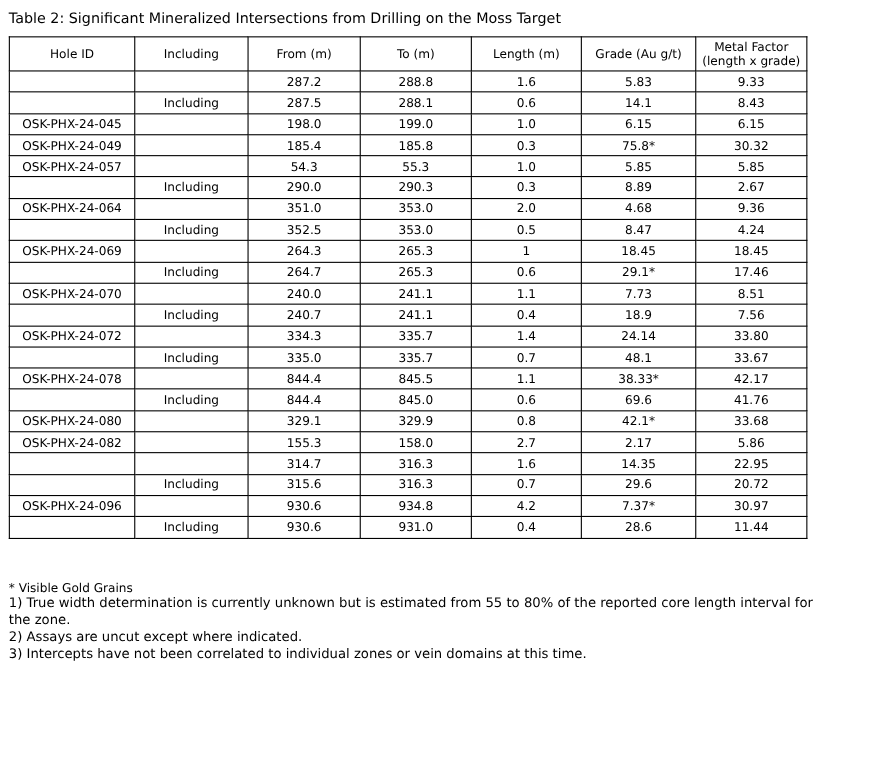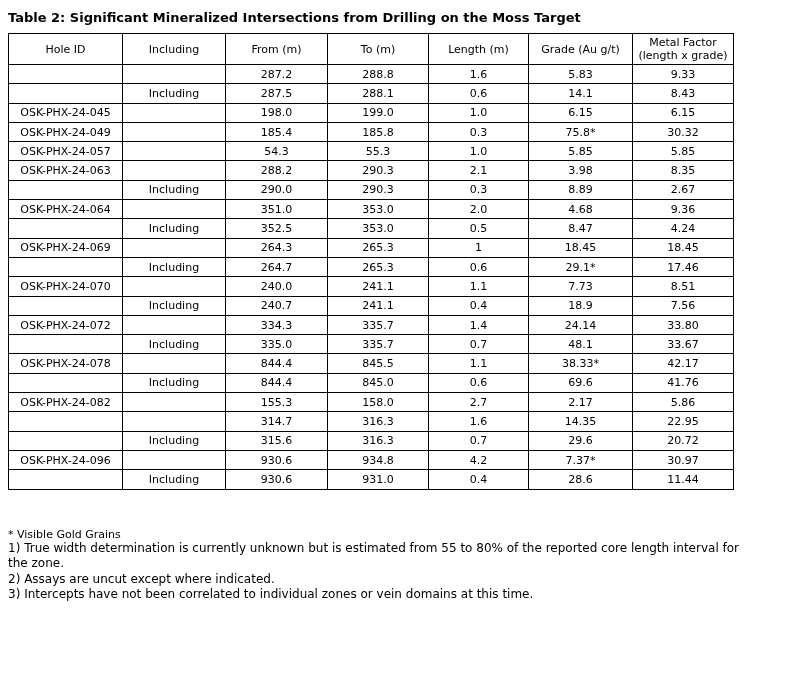--- a/index.html
+++ b/index.html
@@ -12,21 +12,21 @@
   body {
     width: 804px;
     height: 688px;
     overflow: hidden;
   }
   .page {
     padding: 8px 8px 0 8px;
   }
   .title {
     font-size: 13px;
-    font-weight: bold;
+    font-weight: normal;
     padding-top: 2px;
     margin-bottom: 8px;
     white-space: nowrap;
   }
   table.data-table {
     border-collapse: collapse;
     table-layout: fixed;
     width: 725px;
   }
   table.data-table th,
@@ -128,29 +128,20 @@
         <tr>
           <td>OSK-PHX-24-057</td>
           <td></td>
           <td>54.3</td>
           <td>55.3</td>
           <td>1.0</td>
           <td>5.85</td>
           <td>5.85</td>
         </tr>
         <tr>
-          <td>OSK-PHX-24-063</td>
-          <td></td>
-          <td>288.2</td>
-          <td>290.3</td>
-          <td>2.1</td>
-          <td>3.98</td>
-          <td>8.35</td>
-        </tr>
-        <tr>
           <td></td>
           <td>Including</td>
           <td>290.0</td>
           <td>290.3</td>
           <td>0.3</td>
           <td>8.89</td>
           <td>2.67</td>
         </tr>
         <tr>
           <td>OSK-PHX-24-064</td>
@@ -236,20 +227,29 @@
         <tr>
           <td></td>
           <td>Including</td>
           <td>844.4</td>
           <td>845.0</td>
           <td>0.6</td>
           <td>69.6</td>
           <td>41.76</td>
         </tr>
         <tr>
+          <td>OSK-PHX-24-080</td>
+          <td></td>
+          <td>329.1</td>
+          <td>329.9</td>
+          <td>0.8</td>
+          <td>42.1*</td>
+          <td>33.68</td>
+        </tr>
+        <tr>
           <td>OSK-PHX-24-082</td>
           <td></td>
           <td>155.3</td>
           <td>158.0</td>
           <td>2.7</td>
           <td>2.17</td>
           <td>5.86</td>
         </tr>
         <tr>
           <td></td>

